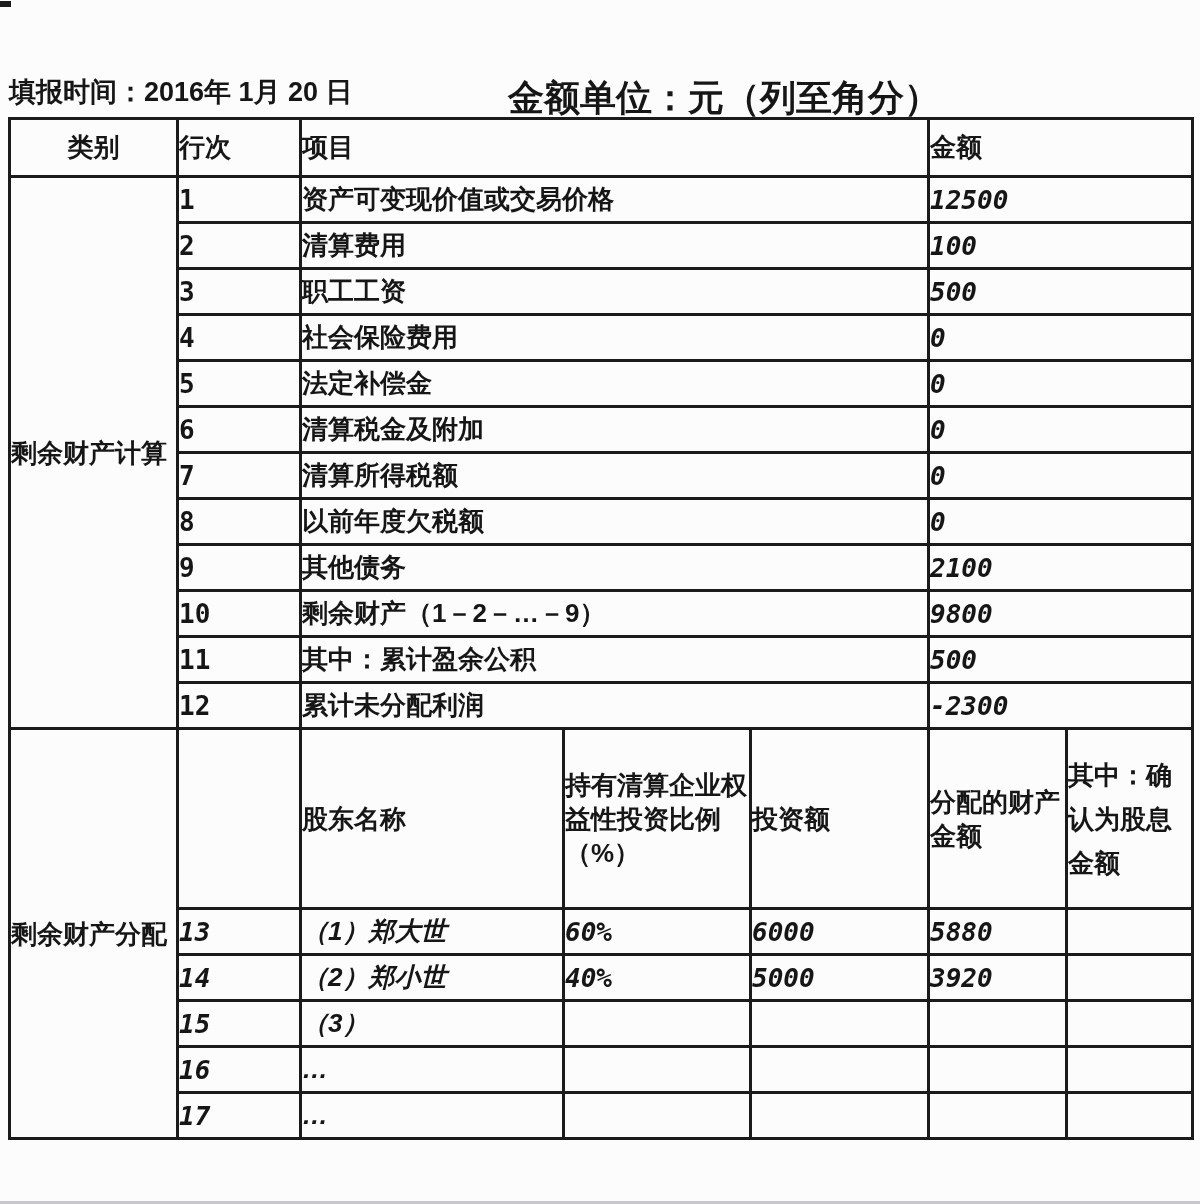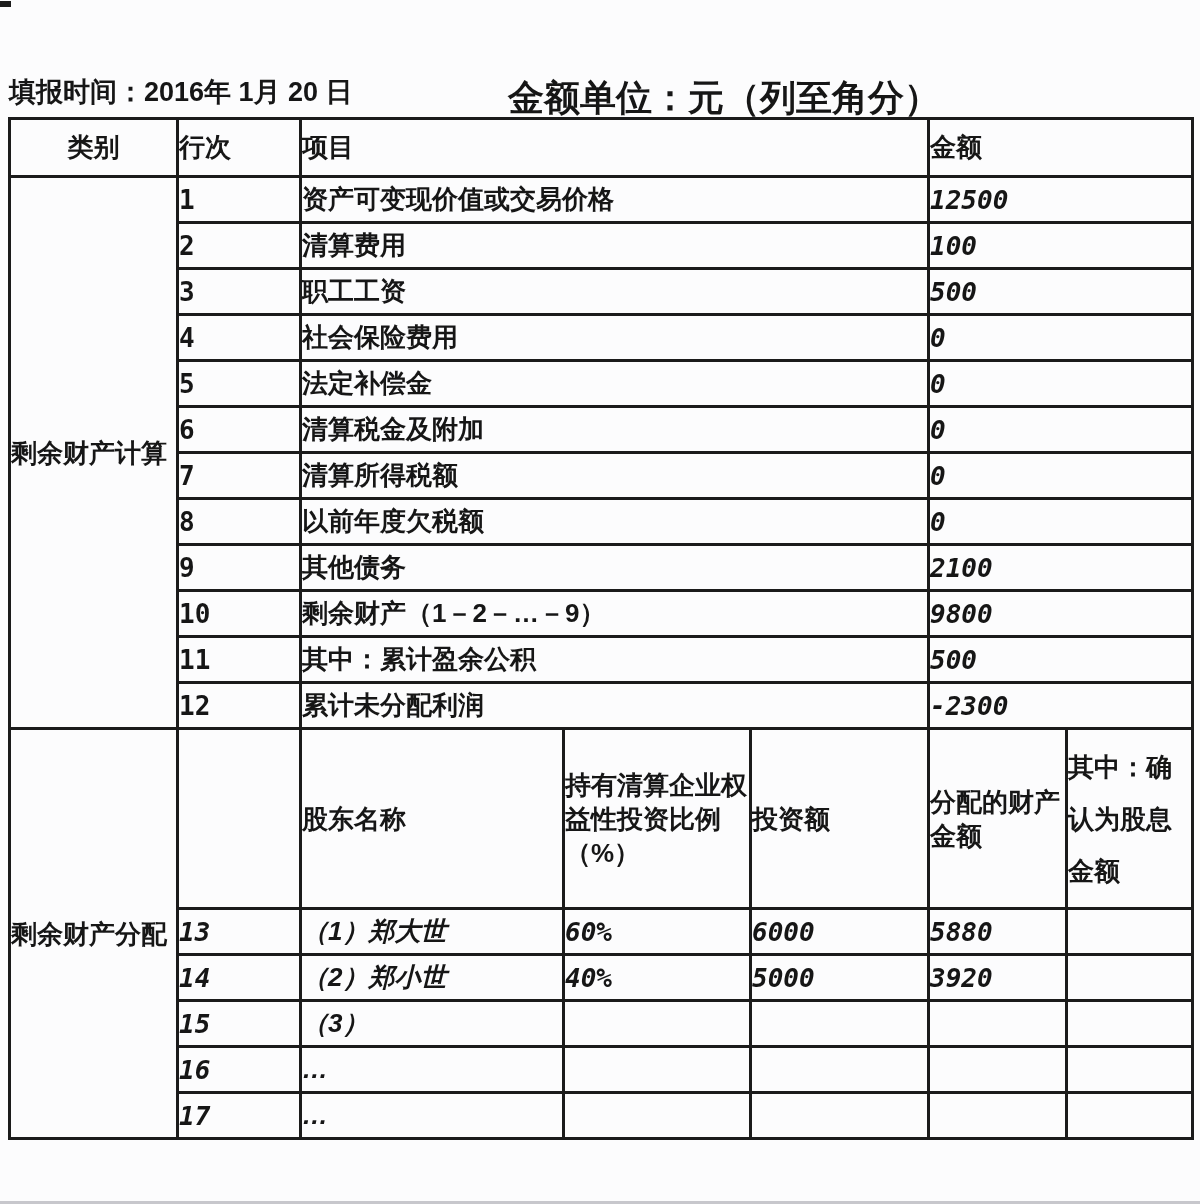--- a/index.html
+++ b/index.html
@@ -62,21 +62,21 @@
 
   .cat  { vertical-align: top; line-height: 46px; padding-left: 14px; padding-right: 16px; }
   .cat1 { padding-top: 134px; }
   .cat2 { padding-top: 172px; }
 
   .sh       { vertical-align: top; padding-top: 9px; line-height: 34px; }
   .sh-name  { padding-left: 11px; }
   .sh-ratio { padding-left: 10px; padding-right: 42px; }
   .sh-inv   { padding-left: 10px; margin-top: 48px; }
   .sh-dist  { padding-left: 12px; padding-right: 16px; }
-  .sh-div   { padding-left: 9px;  padding-right: 30px; line-height: 52px; padding-top: 11px; }
+  .sh-div   { padding-left: 9px;  padding-right: 30px; line-height: 44px; padding-top: 11px; }
 
   .i0 { padding-left: 12px; }
   .i1 { padding-left: 80px; }
   .i2 { padding-left: 60px; }
   .i3 { padding-left: 100px; }
   .i4 { padding-left: 165px; }
 
   .n0 { padding-left: 12px; }
   .n1 { padding-left: 84px; }
   .n2 { padding-left: 78px; }

